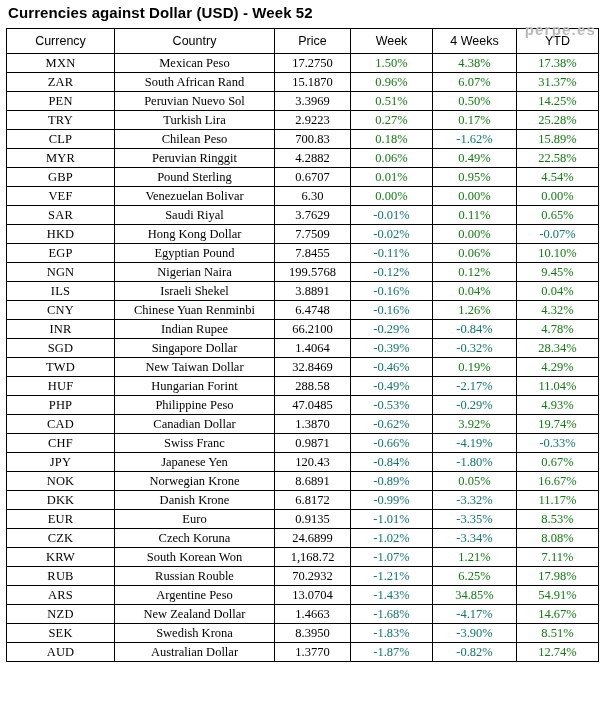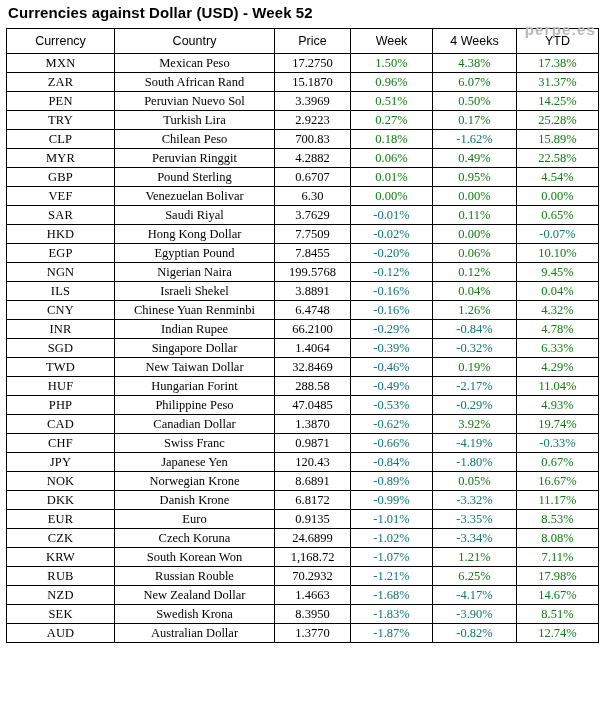--- a/index.html
+++ b/index.html
@@ -188,21 +188,21 @@
           <td class="country">Hong Kong Dollar</td>
           <td class="price">7.7509</td>
           <td class="num neg">-0.02%</td>
           <td class="num pos">0.00%</td>
           <td class="num neg">-0.07%</td>
         </tr>
         <tr>
           <td class="currency">EGP</td>
           <td class="country">Egyptian Pound</td>
           <td class="price">7.8455</td>
-          <td class="num neg">-0.20%</td>
+          <td class="num neg">-0.11%</td>
           <td class="num pos">0.06%</td>
           <td class="num pos">10.10%</td>
         </tr>
         <tr>
           <td class="currency">NGN</td>
           <td class="country">Nigerian Naira</td>
           <td class="price">199.5768</td>
           <td class="num neg">-0.12%</td>
           <td class="num pos">0.12%</td>
           <td class="num pos">9.45%</td>
@@ -230,21 +230,21 @@
           <td class="num neg">-0.29%</td>
           <td class="num neg">-0.84%</td>
           <td class="num pos">4.78%</td>
         </tr>
         <tr>
           <td class="currency">SGD</td>
           <td class="country">Singapore Dollar</td>
           <td class="price">1.4064</td>
           <td class="num neg">-0.39%</td>
           <td class="num neg">-0.32%</td>
-          <td class="num pos">6.33%</td>
+          <td class="num pos">28.34%</td>
         </tr>
         <tr>
           <td class="currency">TWD</td>
           <td class="country">New Taiwan Dollar</td>
           <td class="price">32.8469</td>
           <td class="num neg">-0.46%</td>
           <td class="num pos">0.19%</td>
           <td class="num pos">4.29%</td>
         </tr>
         <tr>
@@ -329,20 +329,28 @@
         </tr>
         <tr>
           <td class="currency">RUB</td>
           <td class="country">Russian Rouble</td>
           <td class="price">70.2932</td>
           <td class="num neg">-1.21%</td>
           <td class="num pos">6.25%</td>
           <td class="num pos">17.98%</td>
         </tr>
         <tr>
+          <td class="currency">ARS</td>
+          <td class="country">Argentine Peso</td>
+          <td class="price">13.0704</td>
+          <td class="num neg">-1.43%</td>
+          <td class="num pos">34.85%</td>
+          <td class="num pos">54.91%</td>
+        </tr>
+        <tr>
           <td class="currency">NZD</td>
           <td class="country">New Zealand Dollar</td>
           <td class="price">1.4663</td>
           <td class="num neg">-1.68%</td>
           <td class="num neg">-4.17%</td>
           <td class="num pos">14.67%</td>
         </tr>
         <tr>
           <td class="currency">SEK</td>
           <td class="country">Swedish Krona</td>

